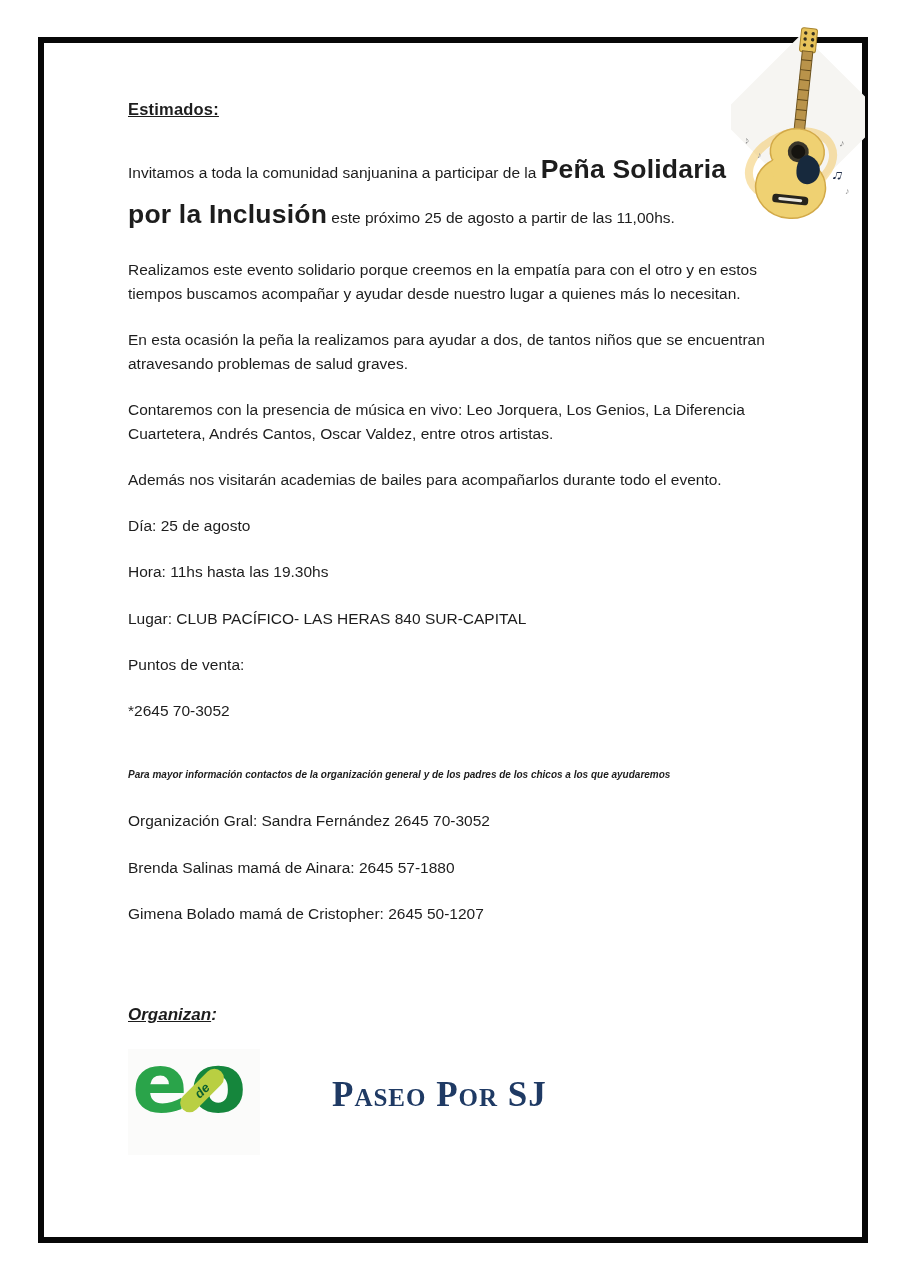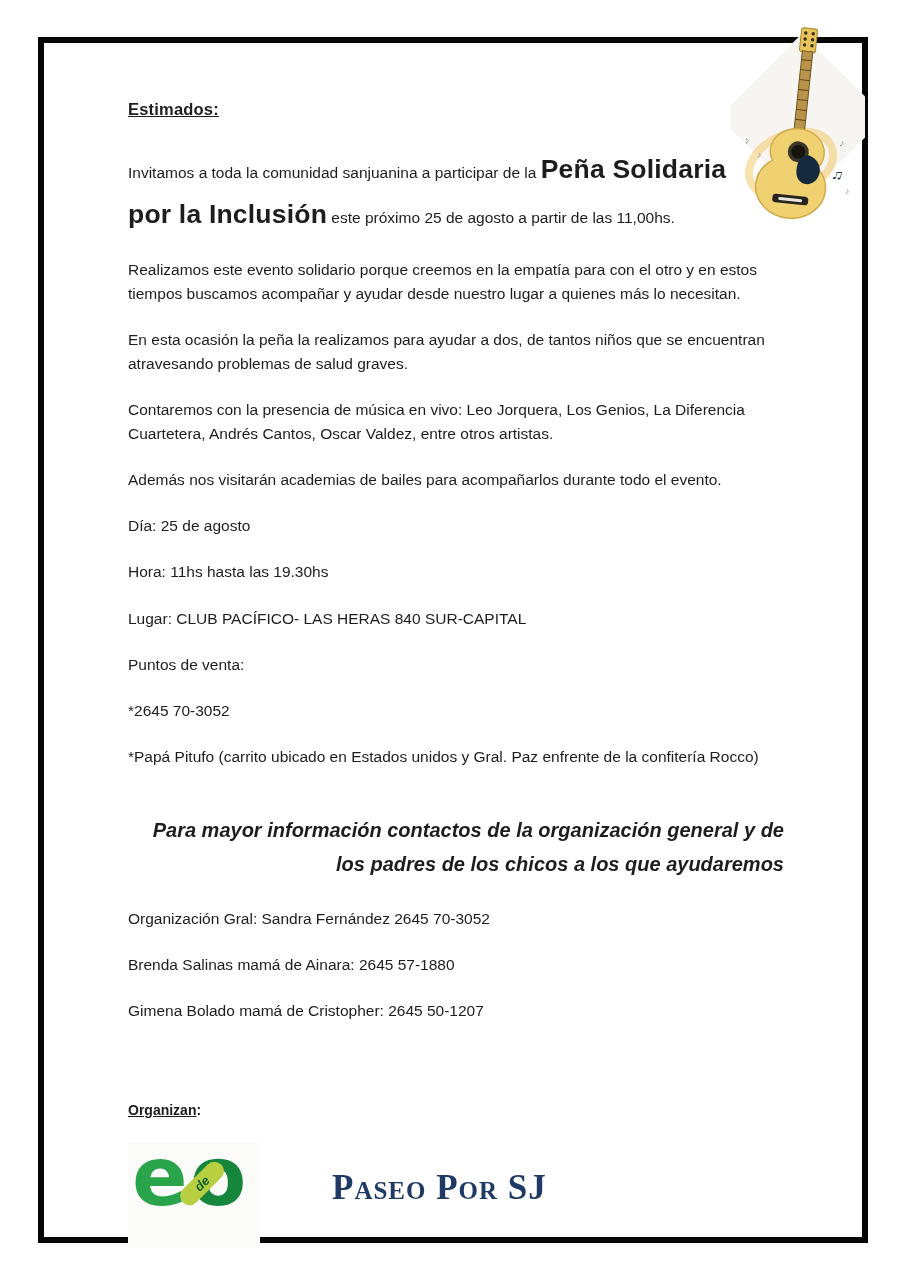--- a/index.html
+++ b/index.html
@@ -17,26 +17,25 @@
   }
   .salutation {
     font-size:16.5px; font-weight:bold; 
     text-decoration:underline; margin-bottom:28px; letter-spacing:.2px;
   }
   .intro { font-size:15.5px; line-height:1.55; margin-bottom:22px; }
   .intro .big { font-size:26.5px; font-weight:bold; line-height:1.68; letter-spacing:.2px;text-align:right; }
   p.body-par { font-size:15.5px; line-height:1.55; margin-bottom:22px; }
   p.detail-par { font-size:15.5px; line-height:1.5; margin-bottom:23px;margin-top:20px; }
   .info-heading {
-    font-size:20px; font-weight:bold; font-style:italic; line-height:1.7;
+    font-size:10px; font-weight:bold; font-style:italic; line-height:1.7;
     margin:44px 0 26px 0;
-    text-align:right;
   }
   .organizan {
-    margin-top:80px; font-size:14px; font-weight:bold; 
+    margin-top:80px; font-size:17px; font-weight:bold; font-style:italic;
   }
   .organizan .u { text-decoration:underline; }
   .logos-row { margin-top:24px; display:flex; align-items:flex-start; }
   
   .edeo-box {
     position:relative; width:132px; height:106px; background:#fbfbfa;
     flex:0 0 auto;
   }
   .edeo-e {
     position:absolute; left:4px; top:-14px;
@@ -81,21 +80,20 @@
   <p class="body-par">Realizamos este evento solidario porque creemos en la empatía para con el otro y en estos tiempos buscamos acompañar y ayudar desde nuestro lugar a quienes más lo necesitan.</p>
   <p class="body-par">En esta ocasión la peña la realizamos para ayudar a dos, de tantos niños que se encuentran atravesando problemas de salud graves.</p>
   <p class="body-par">Contaremos con la presencia de música en vivo: Leo Jorquera, Los Genios, La Diferencia Cuartetera, Andrés Cantos, Oscar Valdez, entre otros artistas.</p>
   <p class="body-par">Además nos visitarán academias de bailes para acompañarlos durante todo el evento.</p>
 
   <p class="detail-par">Día: 25 de agosto</p>
   <p class="detail-par">Hora: 11hs hasta las 19.30hs</p>
   <p class="detail-par">Lugar: CLUB PACÍFICO- LAS HERAS 840 SUR-CAPITAL</p>
   <p class="detail-par">Puntos de venta:</p>
   <p class="detail-par">*2645 70-3052</p>
-  <p class="detail-par">*Papá Pitufo (carrito ubicado en Estados unidos y Gral. Paz enfrente de la confitería Rocco)</p>
 
   <p class="info-heading">Para mayor información contactos de la organización general y  de los padres de los chicos a los que ayudaremos</p>
 
   <p class="detail-par">Organización Gral: Sandra  Fernández 2645 70-3052</p>
   <p class="detail-par">Brenda Salinas mamá de Ainara: 2645 57-1880</p>
   <p class="detail-par">Gimena Bolado mamá de Cristopher: 2645 50-1207</p>
 
   <p class="organizan"><span class="u">Organizan</span><span>:</span></p>
 
   <div class="logos-row">

